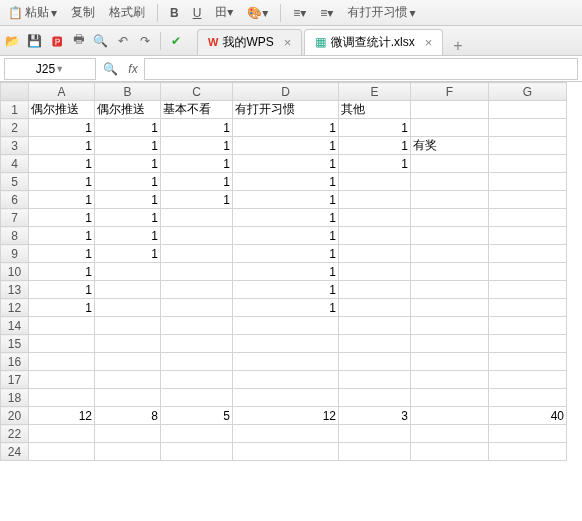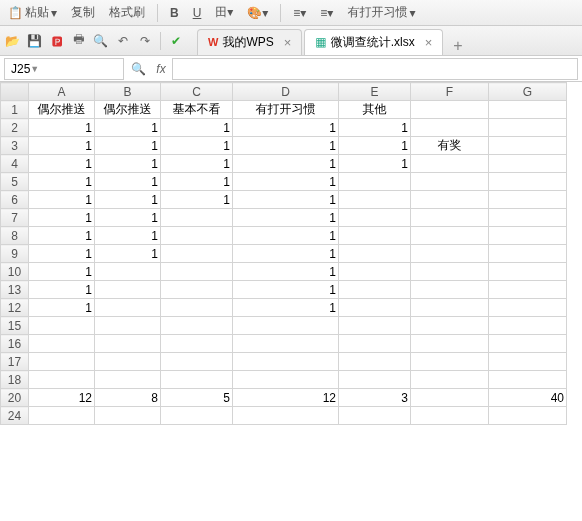--- a/index.html
+++ b/index.html
@@ -10,33 +10,33 @@
 .toolbar2{height:30px;background:linear-gradient(#f6f6f6,#e8e8e8);border-bottom:1px solid #ccc;display:flex;align-items:center;padding:0 4px;gap:4px}
 .ticon{width:18px;height:18px;display:flex;align-items:center;justify-content:center;cursor:pointer;color:#666}
 .tabbar{display:flex;align-items:flex-end;margin-left:8px;height:28px;gap:0}
 .tab{height:26px;padding:0 10px;display:flex;align-items:center;gap:4px;border:1px solid #ccc;border-bottom:none;background:#f0f0f0;border-radius:4px 4px 0 0;margin-right:2px;cursor:pointer}
 .tab.active{background:#fff}
 .tab .close{margin-left:6px;color:#888;font-size:13px}
 .tab .wpsicon{color:#d32;font-weight:bold;font-size:11px}
 .tab .xlsicon{color:#2a8;font-size:12px}
 .plus{padding:0 8px;color:#888;font-size:16px;cursor:pointer}
 .fxbar{height:26px;background:#fff;border-bottom:1px solid #ccc;display:flex;align-items:center}
-.namebox{width:120px;height:22px;border:1px solid #ccc;margin:0 4px;padding:0 6px;display:flex;align-items:center;justify-content:flex-start;background:#fff}
+.namebox{width:92px;height:22px;border:1px solid #ccc;margin:0 4px;padding:0 6px;display:flex;align-items:center;justify-content:center;background:#fff}
 .namebox .dd{color:#888;font-size:9px}
 .fxicon{width:22px;text-align:center;color:#666;cursor:pointer}
 .fxinput{flex:1;height:22px;border:1px solid #ccc;margin-right:4px;padding:0 4px}
 .grid{position:relative;overflow:auto}
 table{border-collapse:collapse;table-layout:fixed}
 th,td{border:1px solid #d4d4d4;height:18px;padding:0 2px;overflow:hidden;white-space:nowrap;background:#fff}
 th{background:linear-gradient(#f8f8f8,#e8e8e8);color:#555;font-weight:normal;text-align:center;font-size:12px}
 th.corner{background:linear-gradient(#f0f0f0,#e0e0e0)}
 .rowh{width:28px;text-align:center;background:linear-gradient(#f8f8f8,#e8e8e8);color:#555}
 td{font-size:12px;color:#000}
 td.num{text-align:right}
-td.txt{text-align:center}
+td.txt{text-align:left}
 .colA{width:66px}.colB{width:66px}.colC{width:72px}.colD{width:106px}.colE{width:72px}.colF{width:78px}.colG{width:78px}
 </style>
 </head>
 <body>
 
 <div class="toolbar-top">
   <span class="tbtn"><span>📋</span><span>粘贴</span>▾</span>
   <span class="tbtn">
       <span>复制</span>
     </span>
@@ -220,20 +220,30 @@
           <th class="rowh">12</th>
           <td class="colA num">1</td>
           <td class="colB num"></td>
           <td class="colC num"></td>
           <td class="colD num">1</td>
           <td class="colE num"></td>
           <td class="colF num"></td>
           <td class="colG num"></td>
         </tr>
         <tr>
+          <th class="rowh">14</th>
+          <td class="colA num"></td>
+          <td class="colB num"></td>
+          <td class="colC num"></td>
+          <td class="colD num"></td>
+          <td class="colE num"></td>
+          <td class="colF num"></td>
+          <td class="colG num"></td>
+        </tr>
+        <tr>
           <th class="rowh">15</th>
           <td class="colA num"></td>
           <td class="colB num"></td>
           <td class="colC num"></td>
           <td class="colD num"></td>
           <td class="colE num"></td>
           <td class="colF num"></td>
           <td class="colG num"></td>
         </tr>
         <tr>
@@ -270,20 +280,30 @@
           <th class="rowh">20</th>
           <td class="colA num">12</td>
           <td class="colB num">8</td>
           <td class="colC num">5</td>
           <td class="colD num">12</td>
           <td class="colE num">3</td>
           <td class="colF num"></td>
           <td class="colG num">40</td>
         </tr>
         <tr>
+          <th class="rowh">22</th>
+          <td class="colA num"></td>
+          <td class="colB num"></td>
+          <td class="colC num"></td>
+          <td class="colD num"></td>
+          <td class="colE num"></td>
+          <td class="colF num"></td>
+          <td class="colG num"></td>
+        </tr>
+        <tr>
           <th class="rowh">24</th>
           <td class="colA num"></td>
           <td class="colB num"></td>
           <td class="colC num"></td>
           <td class="colD num"></td>
           <td class="colE num"></td>
           <td class="colF num"></td>
           <td class="colG num"></td>
         </tr>
       </tbody>

